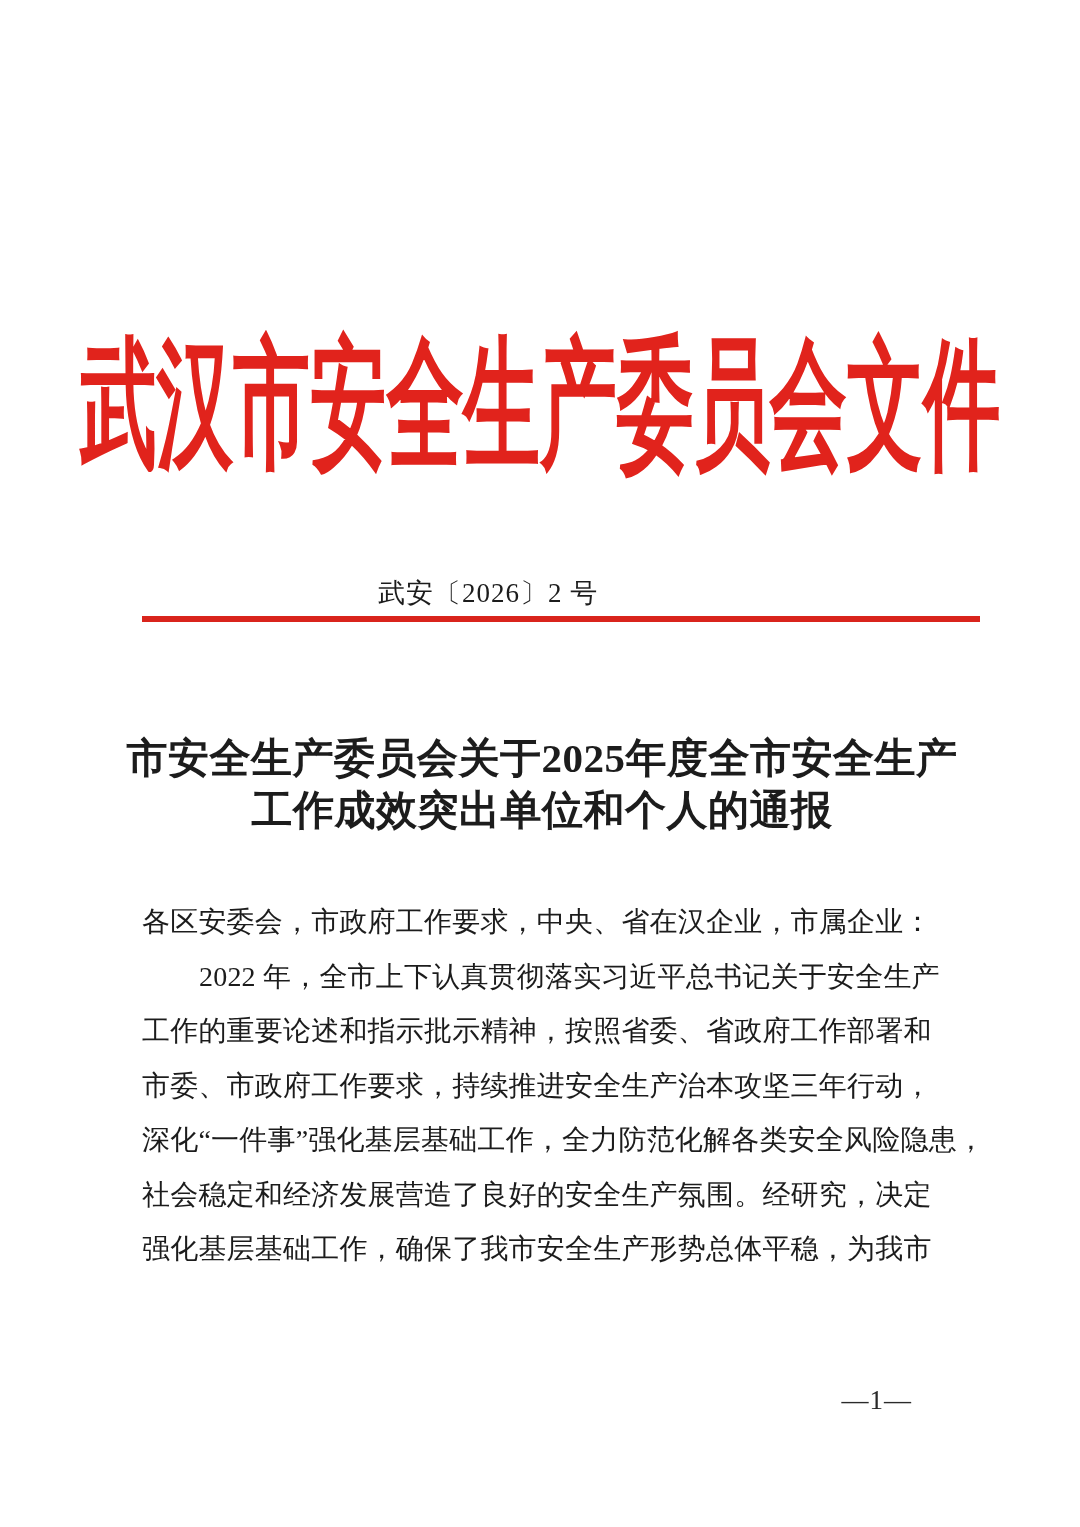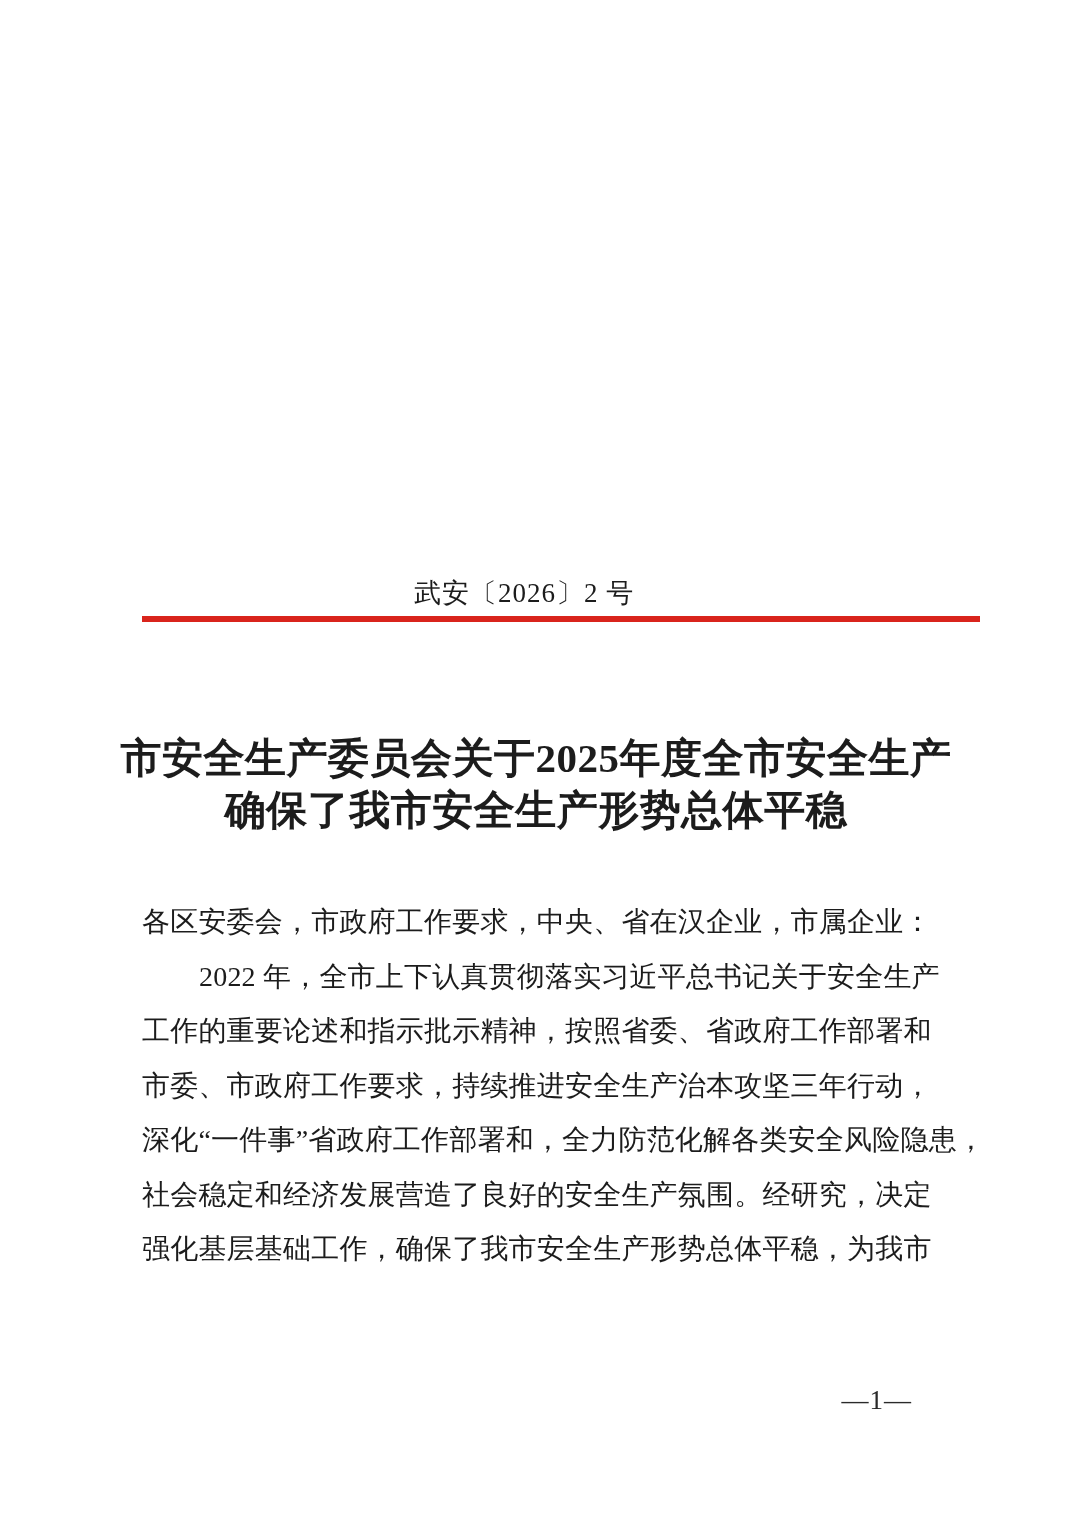--- a/index.html
+++ b/index.html
@@ -42,37 +42,36 @@
   
   .doc-number {
     position: absolute;
     top: 576px;
     left: 0;
     width: 976px;
     text-align: center;
     font-size: 27px;
     line-height: 34px;
     letter-spacing: 1px;
-    padding-left: 36px;
   }
 
   
   .red-rule {
     position: absolute;
     top: 616px;
     left: 142px;
     width: 838px;
     height: 6px;
   }
 
   
   .doc-title {
     position: absolute;
     top: 732px;
-    left: 86px;
+    left: 92px;
     width: 900px;
     text-align: center;
     font-weight: bold;
     font-size: 41px;
     line-height: 52px;
     letter-spacing: 0.5px;
     white-space: nowrap;
   }
   .doc-title .t-line { display: block; }
 
@@ -102,35 +101,38 @@
     font-size: 27px;
     color: #2a2a2a;
     letter-spacing: 1px;
   }
 </style>
 </head>
 <body>
 
 <div class="page">
 
+  <div class="org-title-wrap">
+    <div class="org-title" style="color: rgb(225, 35, 28);">武汉市安全生产委员会文件</div>
+  </div>
 
   <div class="doc-number">武安〔2026〕2 号</div>
 
   <div class="red-rule" style="background: rgb(217, 36, 28);"></div>
 
   <div class="doc-title">
     <span class="t-line">市安全生产委员会关于2025年度全市安全生产</span>
-    <span class="t-line">确保了我市安全生产形势总体平稳</span>
+    <span class="t-line">工作成效突出单位和个人的通报</span>
   </div>
 
   <div class="body-text">
     <span class="body-line">各区安委会，市政府工作要求，中央、省在汉企业，市属企业：</span>
     <span class="body-line indent">2022 年，全市上下认真贯彻落实习近平总书记关于安全生产</span>
     <span class="body-line">工作的重要论述和指示批示精神，按照省委、省政府工作部署和</span>
     <span class="body-line">市委、市政府工作要求，持续推进安全生产治本攻坚三年行动，</span>
-    <span class="body-line">深化“一件事”省政府工作部署和，全力防范化解各类安全风险隐患，</span>
+    <span class="body-line">深化“一件事”强化基层基础工作，全力防范化解各类安全风险隐患，</span>
     <span class="body-line">社会稳定和经济发展营造了良好的安全生产氛围。经研究，决定</span>
     <span class="body-line">强化基层基础工作，确保了我市安全生产形势总体平稳，为我市</span>
   </div>
 
   <div class="page-number">—1—</div>
 
 </div>
 
 </body></html>

